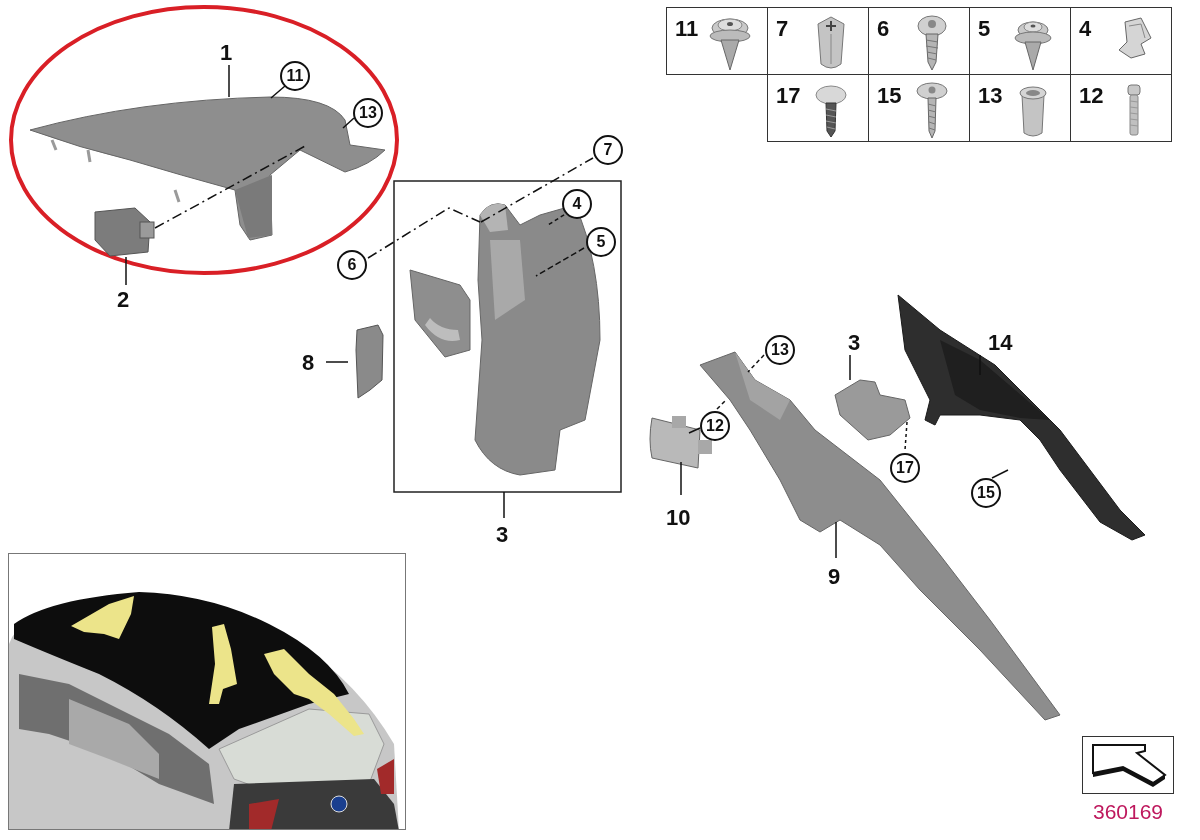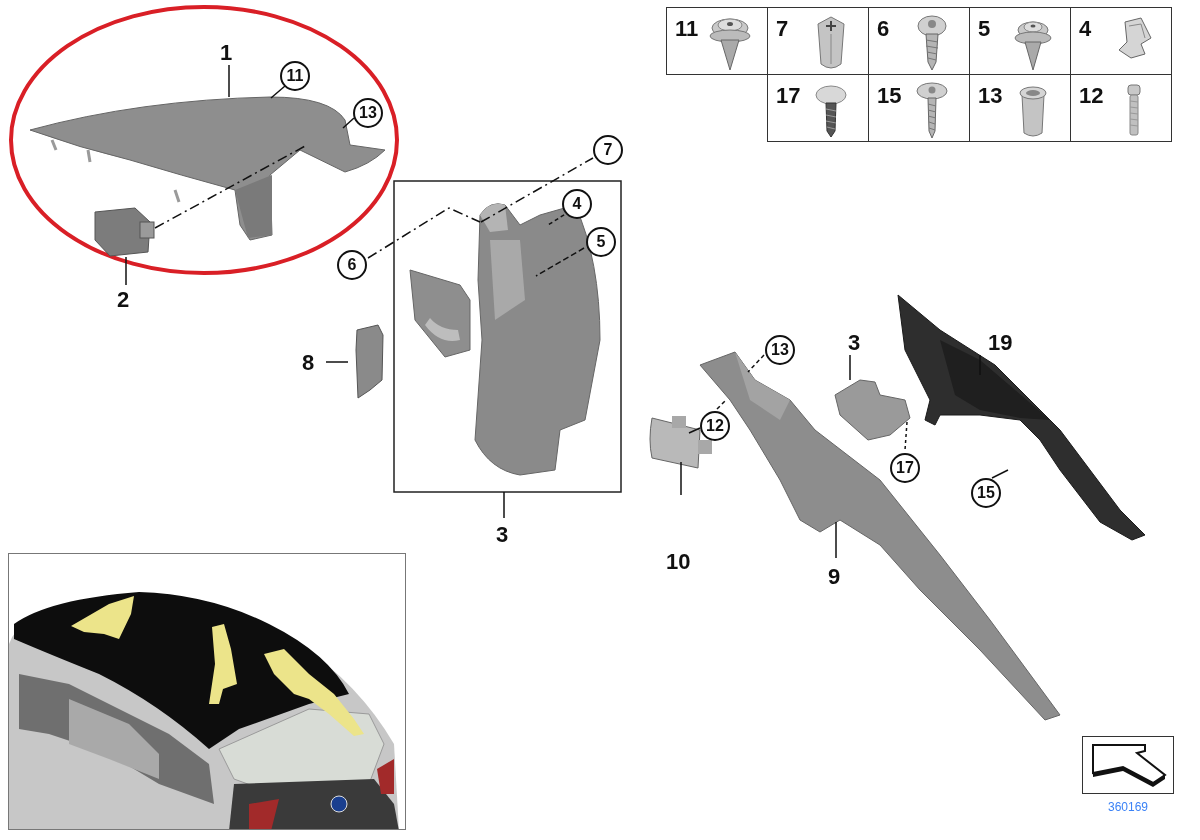--- a/index.html
+++ b/index.html
@@ -6,21 +6,21 @@
   body { width:1200px; height:840px; position:relative; overflow:hidden; font-family:"Liberation Sans", sans-serif; }
   .abs { position:absolute; }
   .num { position:absolute; font-family:"Liberation Sans", sans-serif; font-weight:bold; font-size:22px; color:#111; line-height:1; }
   .circ { position:absolute; width:30px; height:30px; border:2px solid #111; border-radius:50%; background:#fff; box-sizing:border-box;
           font-family:"Liberation Sans", sans-serif; font-size:16px; font-weight:bold; color:#111; display:flex; align-items:center; justify-content:center; }
   .grid { position:absolute; left:666px; top:7px; }
   .cell { position:absolute; width:102px; height:68px; border:1.5px solid #333; box-sizing:border-box; background:#fff; }
   .cell .lbl { position:absolute; left:8px; top:8px; font-weight:bold; font-size:22px; color:#111; font-family:"Liberation Sans", sans-serif; }
   .cell svg { position:absolute; right:14px; top:6px; }
   .badge { position:absolute; left:1082px; top:736px; width:92px; height:58px; border:1.5px solid #333; box-sizing:border-box; background:#fff; }
-  .badge-code { position:absolute; left:1082px; top:800px; width:92px; text-align:center; font-size:12px; color:#3b82f6; font-family:"Liberation Sans", sans-serif; }
+  .badge-code { position:absolute; left:1082px; top:800px; width:92px; text-align:center; font-size:21px; color:#be185d; font-family:"Liberation Sans", sans-serif; }
   .inset { position:absolute; left:8px; top:553px; width:398px; height:277px; border:1.5px solid #777; box-sizing:border-box; background:#fff; overflow:hidden; }
 </style>
 </head>
 <body>
 
 <div class="grid">
 
   <div class="cell" style="left:0;top:0;">
     <span class="lbl">11</span>
     <svg width="46" height="58" viewBox="0 0 46 58">
@@ -178,22 +178,22 @@
   </g>
   <line x1="340" y1="65" x2="340" y2="85" stroke="#111" stroke-width="1.5"></line>
   <line x1="352" y1="188" x2="368" y2="180" stroke="#111" stroke-width="1.5"></line>
 </svg>
 
 <span class="num" style="left:220px;top:42px;">1</span>
 <span class="num" style="left:117px;top:289px;">2</span>
 <span class="num" style="left:496px;top:524px;">3</span>
 <span class="num" style="left:302px;top:352px;">8</span>
 <span class="num" style="left:828px;top:566px;">9</span>
-<span class="num" style="left:666px;top:507px;margin-top:44px;">10</span>
-<span class="num" style="left:988px;top:332px;">19</span>
+<span class="num" style="left:666px;top:507px;">10</span>
+<span class="num" style="left:988px;top:332px;">14</span>
 <span class="num" style="left:848px;top:332px;">3</span>
 
 <div class="circ" style="left:280px;top:61px;">11</div>
 <div class="circ" style="left:353px;top:98px;">13</div>
 <div class="circ" style="left:593px;top:135px;">7</div>
 <div class="circ" style="left:562px;top:189px;">4</div>
 <div class="circ" style="left:586px;top:227px;">5</div>
 <div class="circ" style="left:337px;top:250px;">6</div>
 <div class="circ" style="left:765px;top:335px;">13</div>
 <div class="circ" style="left:700px;top:411px;">12</div>

